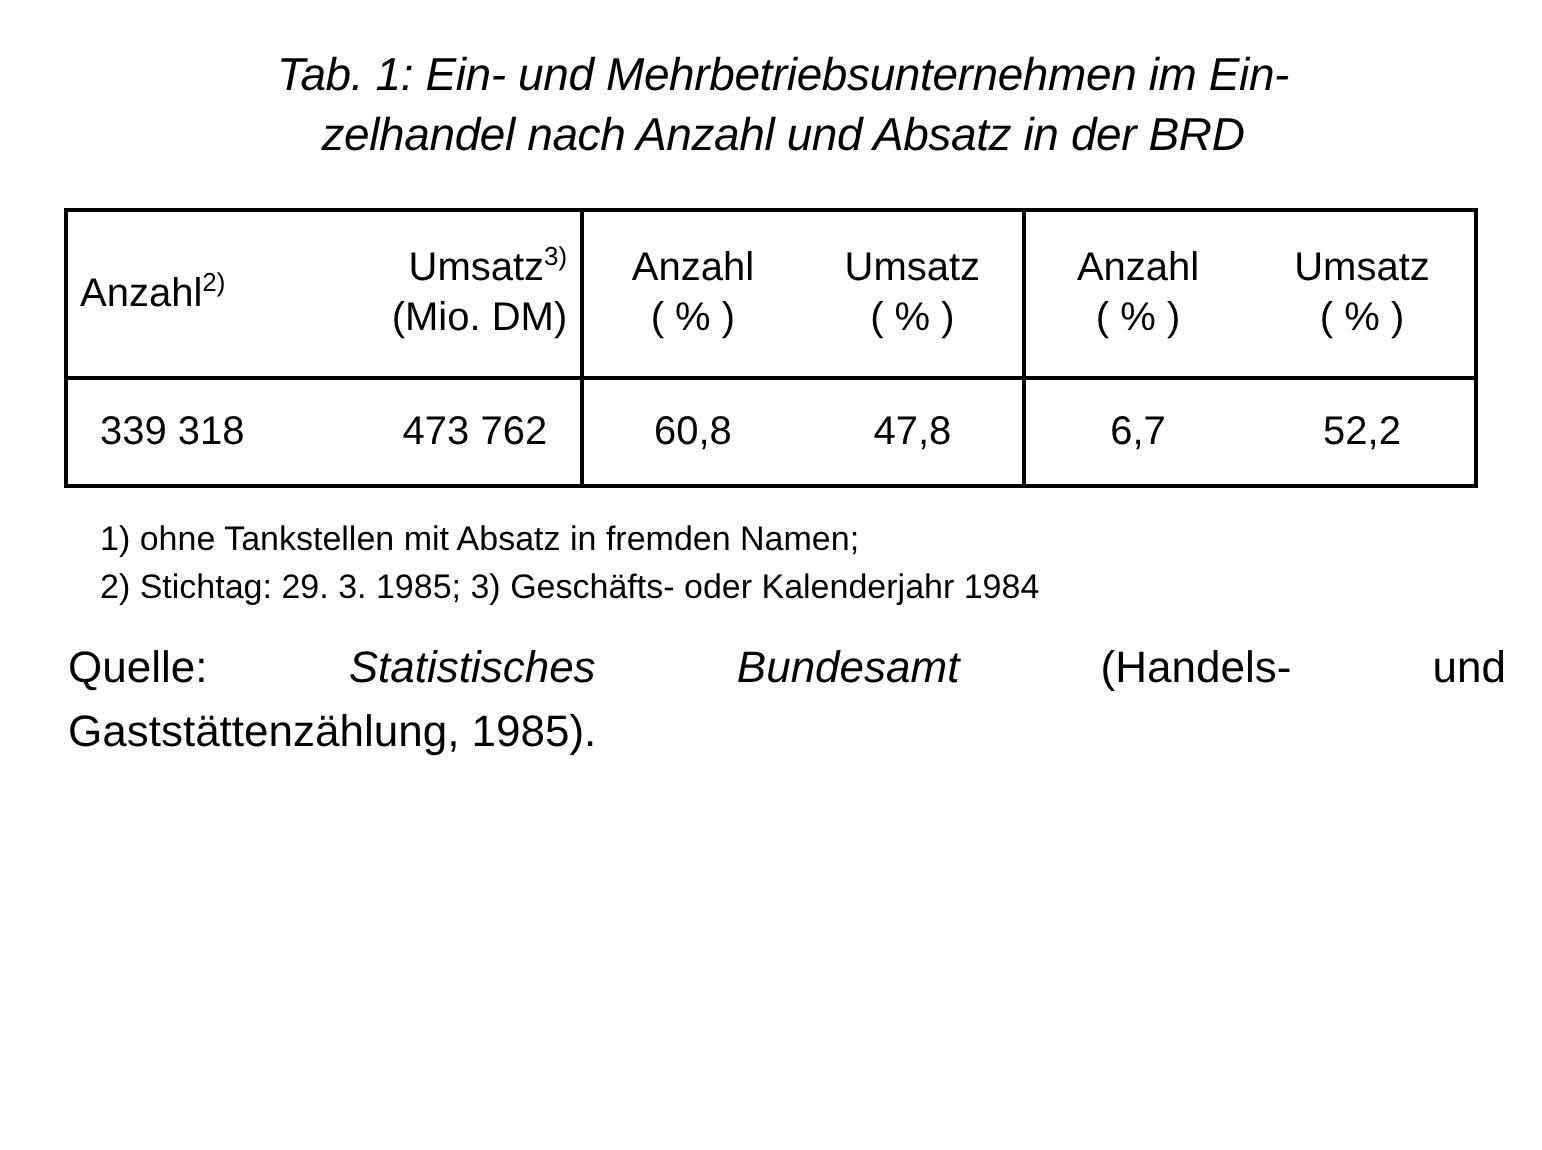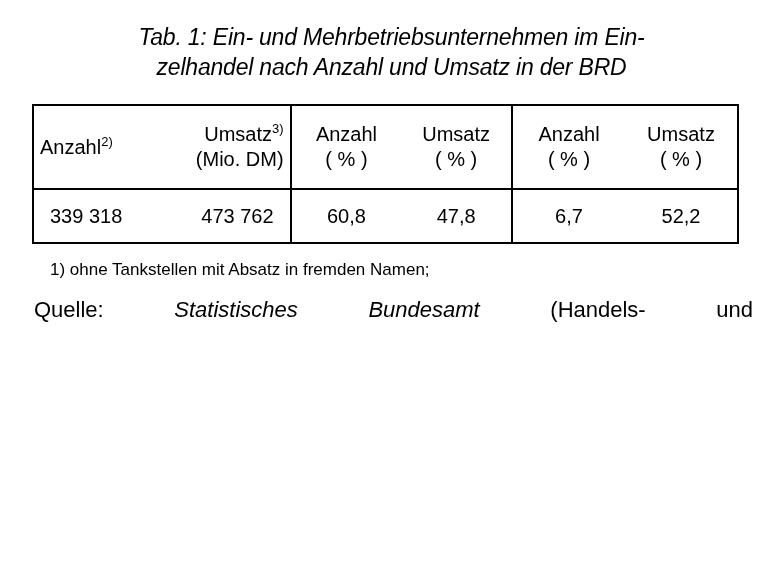--- a/index.html
+++ b/index.html
@@ -150,21 +150,21 @@
     display: block;
   }
 </style>
 </head>
 <body>
 
 <div class="page">
 
   <div class="title">
     <span class="line">Tab. 1: Ein- und Mehrbetriebsunternehmen im Ein-</span>
-    <span class="line">zelhandel nach Anzahl und Umsatz in der BRD</span>
+    <span class="line">zelhandel nach Anzahl und Absatz in der BRD</span>
   </div>
 
   <div class="table-wrap">
     <table class="tab">
       <colgroup>
         <col style="width:36.5%">
         <col style="width:31.5%">
         <col style="width:32%">
       </colgroup>
       <tbody>
@@ -226,19 +226,21 @@
               <div>52,2</div>
             </div>
           </td>
         </tr>
       </tbody>
     </table>
   </div>
 
   <div class="footnotes">
     <div>1) ohne Tankstellen mit Absatz in fremden Namen;</div>
+    <div>2) Stichtag: 29. 3. 1985; 3) Geschäfts- oder Kalenderjahr 1984</div>
   </div>
 
   <div class="source">
     <span class="l1"><span>Quelle: </span><span class="ital">Statistisches Bundesamt</span><span> (Handels- und</span></span>
+    <span class="l2">Gaststättenzählung, 1985).</span>
   </div>
 
 </div>
 
 </body></html>

